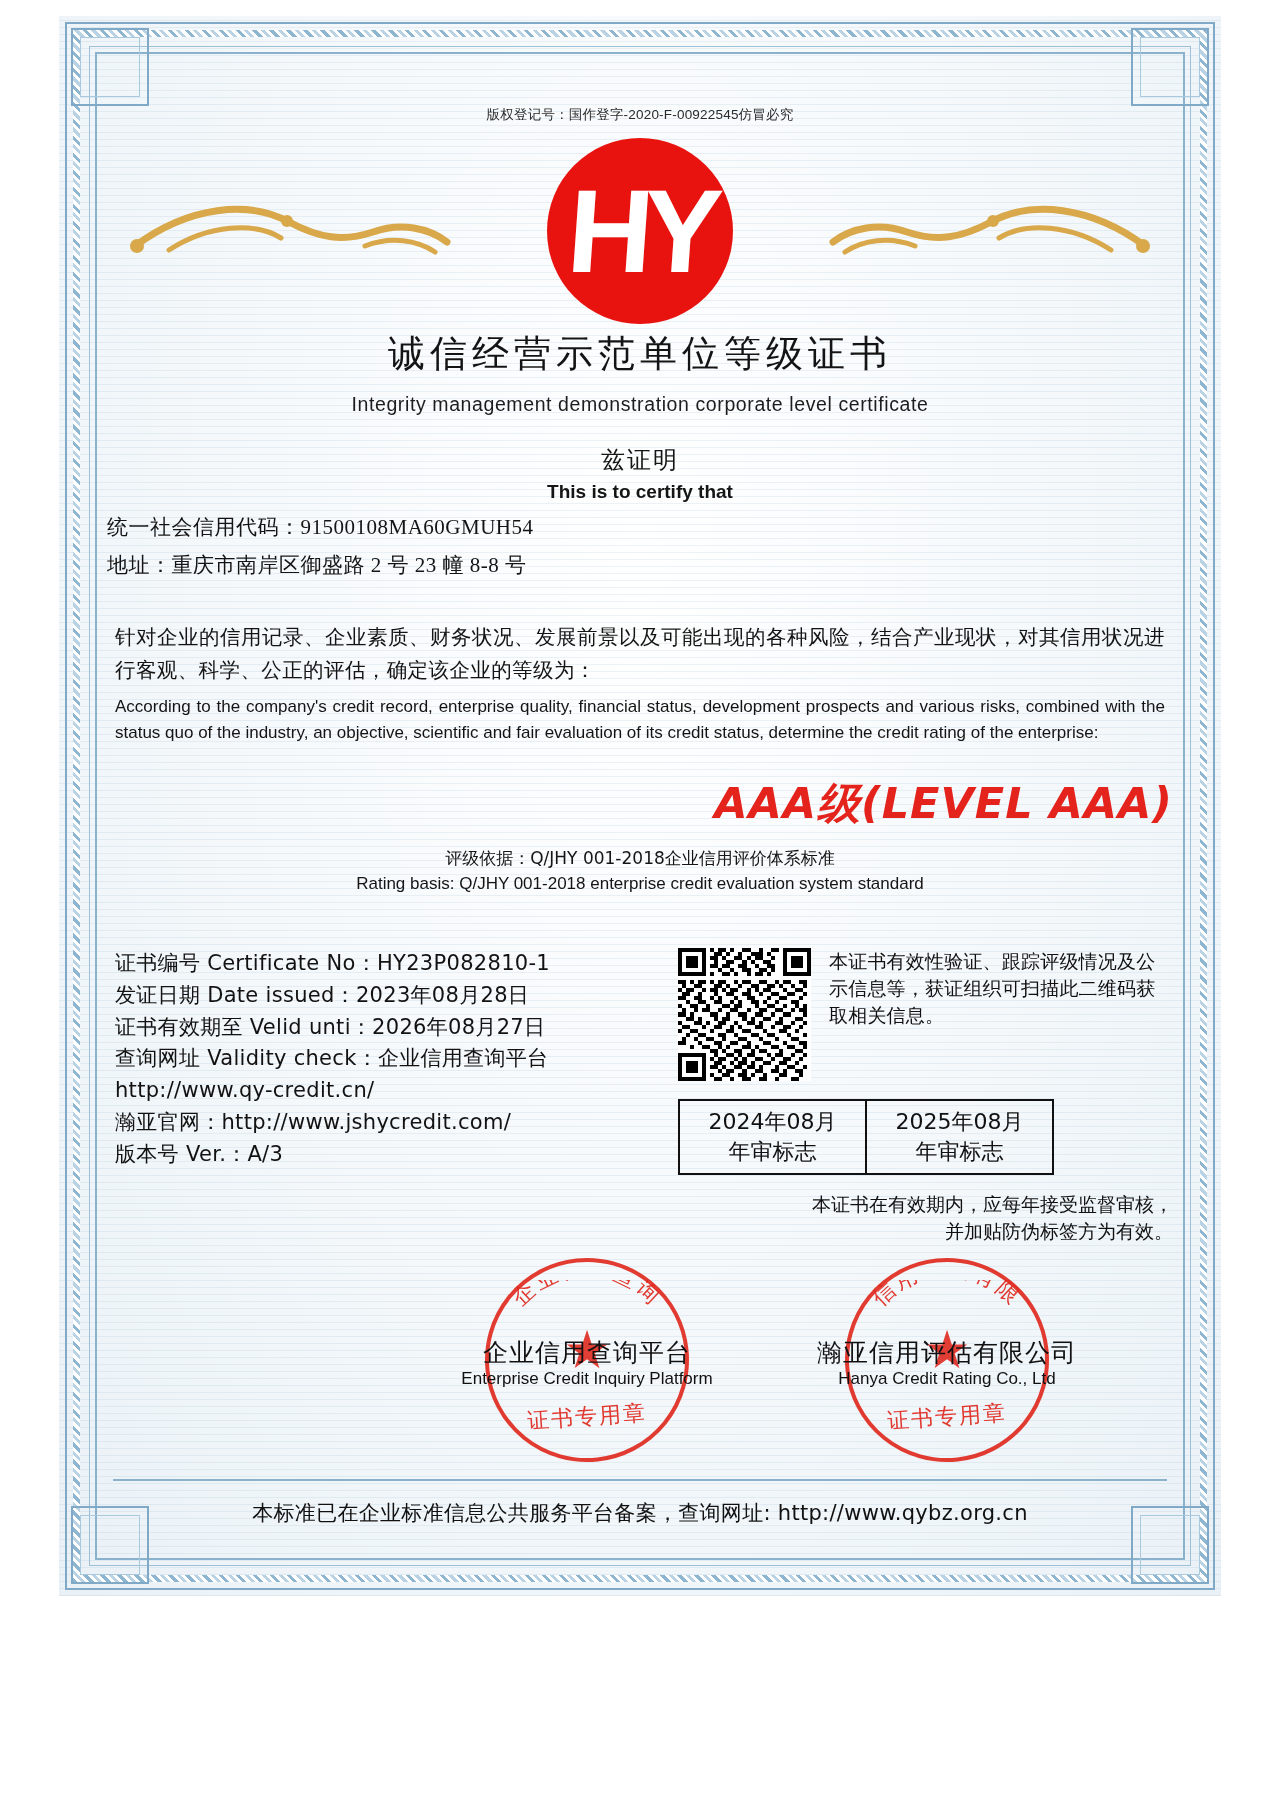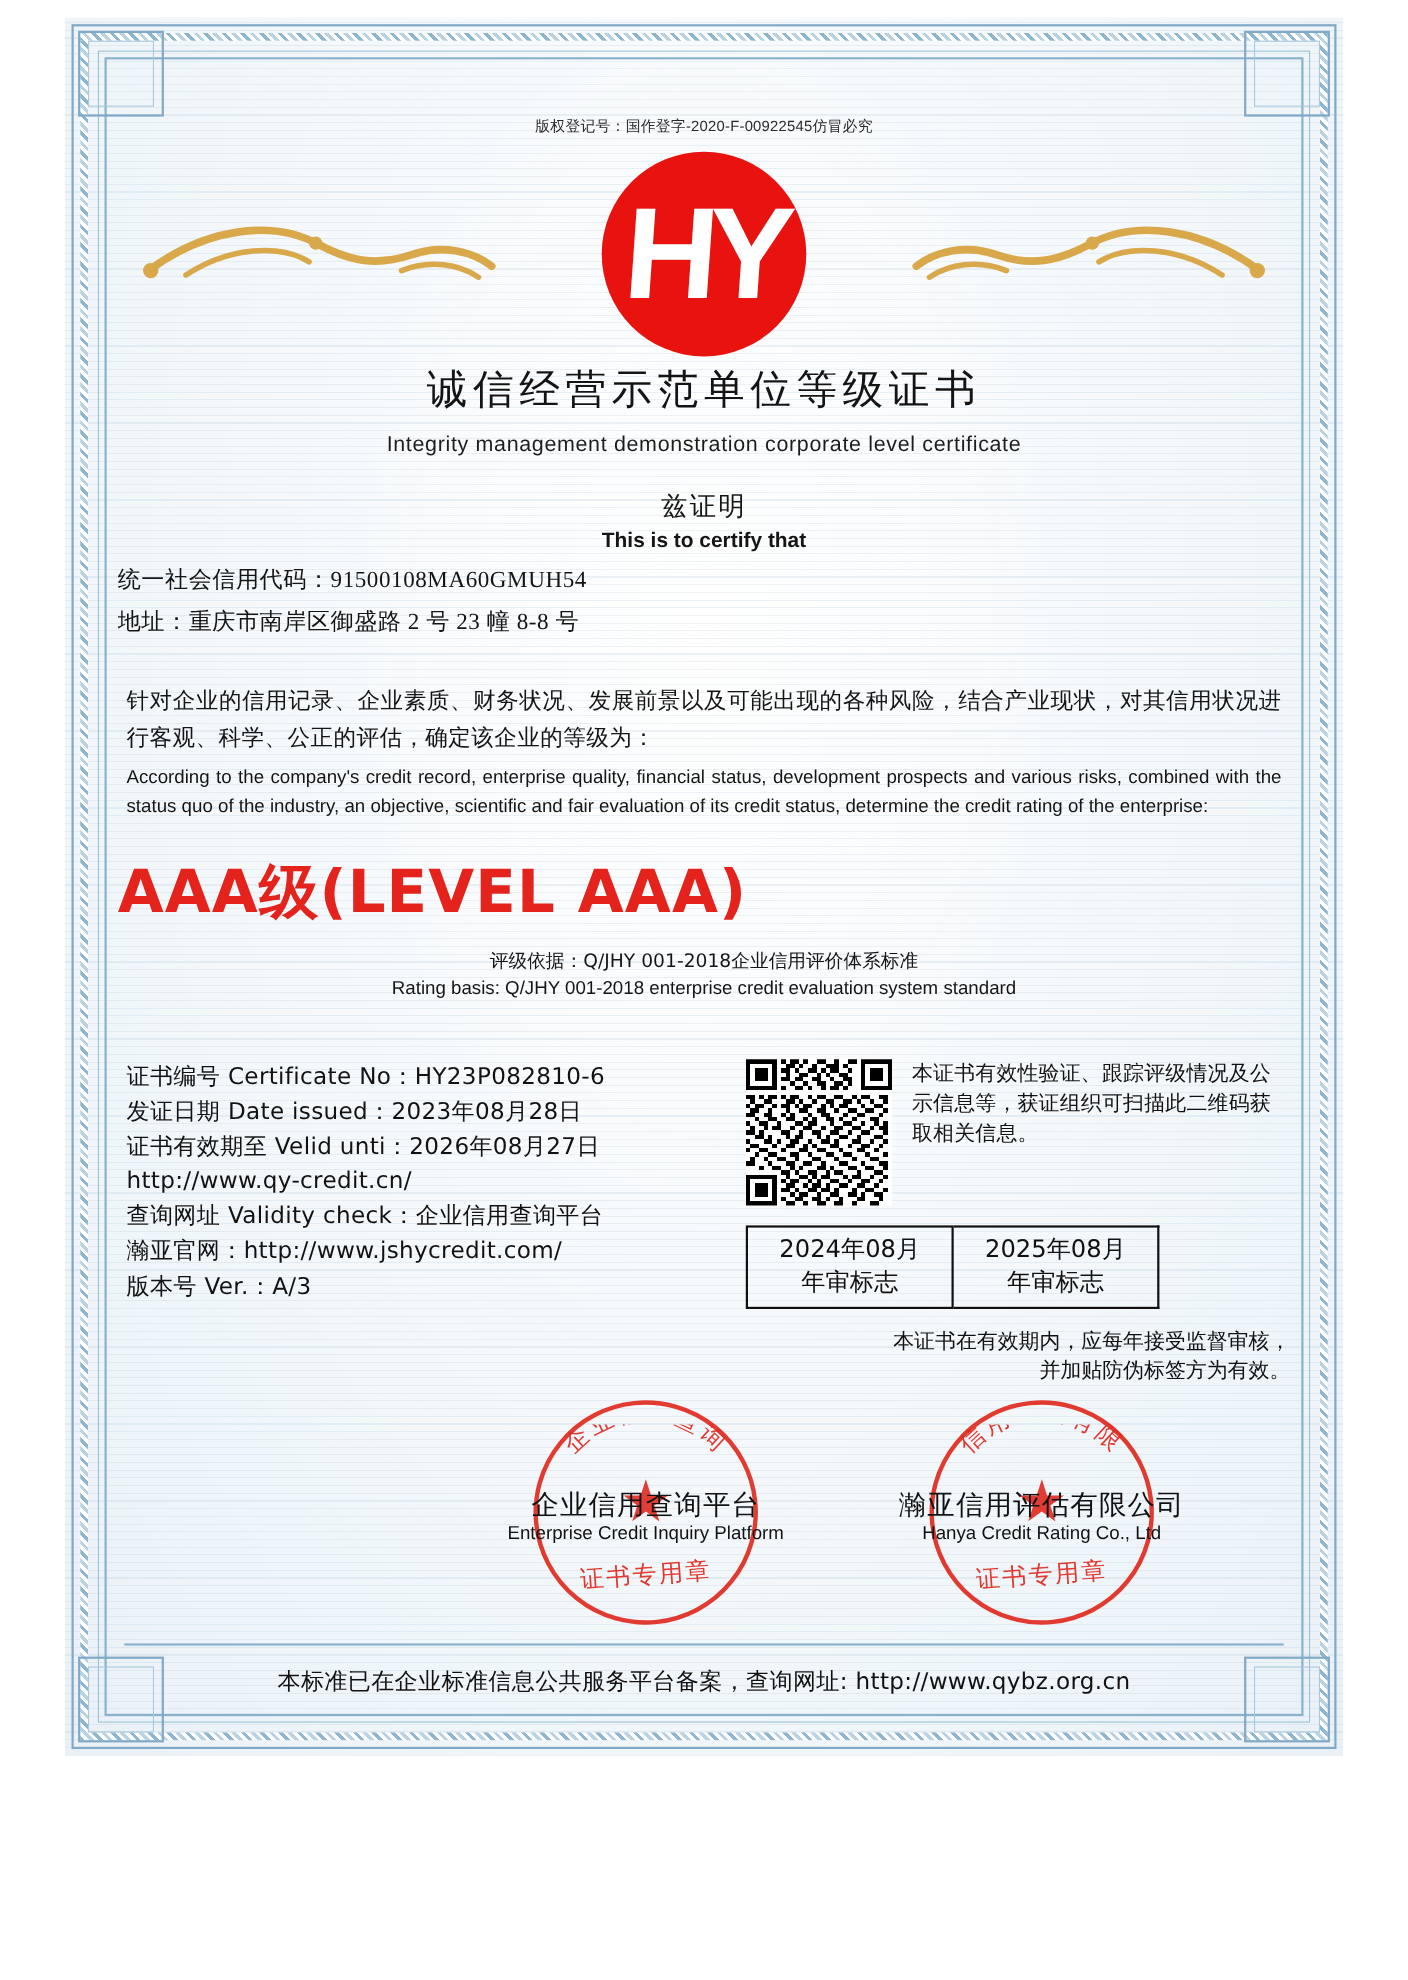--- a/index.html
+++ b/index.html
@@ -198,27 +198,28 @@
   }
   .para-en {
     font-size: 17px;
     line-height: 1.48;
     color: #141414;
     margin-top: 7px;
     text-align: justify;
   }
 
   .level {
-    text-align: left;
-    font-size: 54px;
+    text-align: right;
+    font-size: 43px;
     font-weight: bold;
     color: #e3231c;
     margin-top: 30px;
     letter-spacing: 1px;
     font-family: "DejaVu Sans", sans-serif;
+    font-style: italic;
   }
   .rating-basis-cn {
     text-align: center;
     font-size: 17px;
     color: #151515;
     margin-top: 14px;
     font-family: "DejaVu Sans", sans-serif;
   }
   .rating-basis-en {
     text-align: center;
@@ -443,25 +444,25 @@
       <div class="para-cn">针对企业的信用记录、企业素质、财务状况、发展前景以及可能出现的各种风险，结合产业现状，对其信用状况进行客观、科学、公正的评估，确定该企业的等级为：</div>
       <div class="para-en">According to the company's credit record, enterprise quality, financial status, development prospects and various risks, combined with the status quo of the industry, an objective, scientific and fair evaluation of its credit status, determine the credit rating of the enterprise:</div>
     </div>
 
     <div class="level">AAA级(LEVEL AAA)</div>
     <div class="rating-basis-cn">评级依据：Q/JHY 001-2018企业信用评价体系标准</div>
     <div class="rating-basis-en">Rating basis: Q/JHY 001-2018 enterprise credit evaluation system standard</div>
 
     <div class="lower">
       <div class="lower-left">
-        <div class="info-line">证书编号 Certificate No：HY23P082810-6</div>
+        <div class="info-line">证书编号 Certificate No：HY23P082810-1</div>
         <div class="info-line">发证日期 Date issued：2023年08月28日</div>
         <div class="info-line">证书有效期至 Velid unti：2026年08月27日</div>
+        <div class="info-line">查询网址 Validity check：企业信用查询平台</div>
         <div class="info-line">http://www.qy-credit.cn/</div>
-        <div class="info-line">查询网址 Validity check：企业信用查询平台</div>
         <div class="info-line">瀚亚官网：http://www.jshycredit.com/</div>
         <div class="info-line">版本号 Ver.：A/3</div>
       </div>
 
       <div class="lower-right">
         <div class="qr-row">
           <svg class="qr" viewBox="0 0 33 33" shape-rendering="crispEdges">
             <rect width="33" height="33" fill="#ffffff"></rect>
             <g fill="#000000">
               <rect x="0" y="0" width="7" height="7"></rect>

